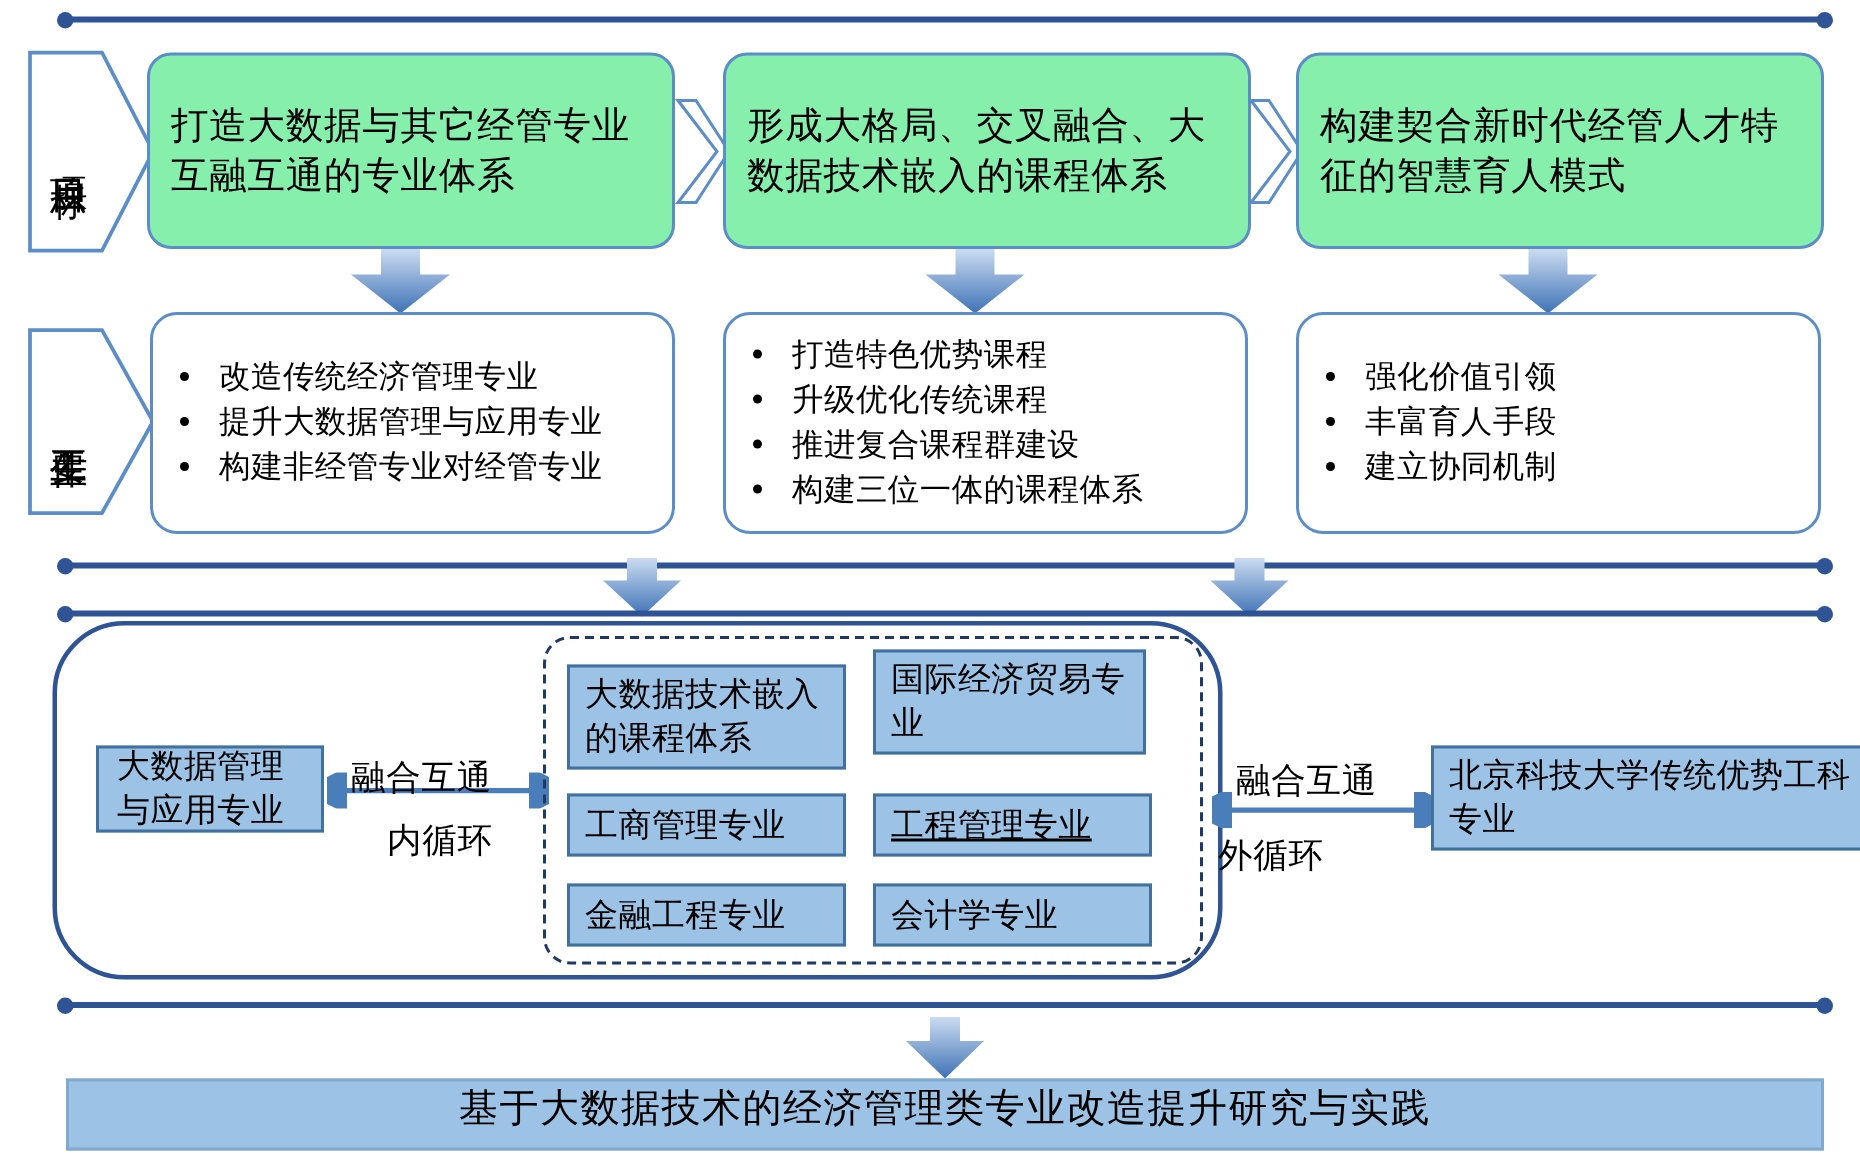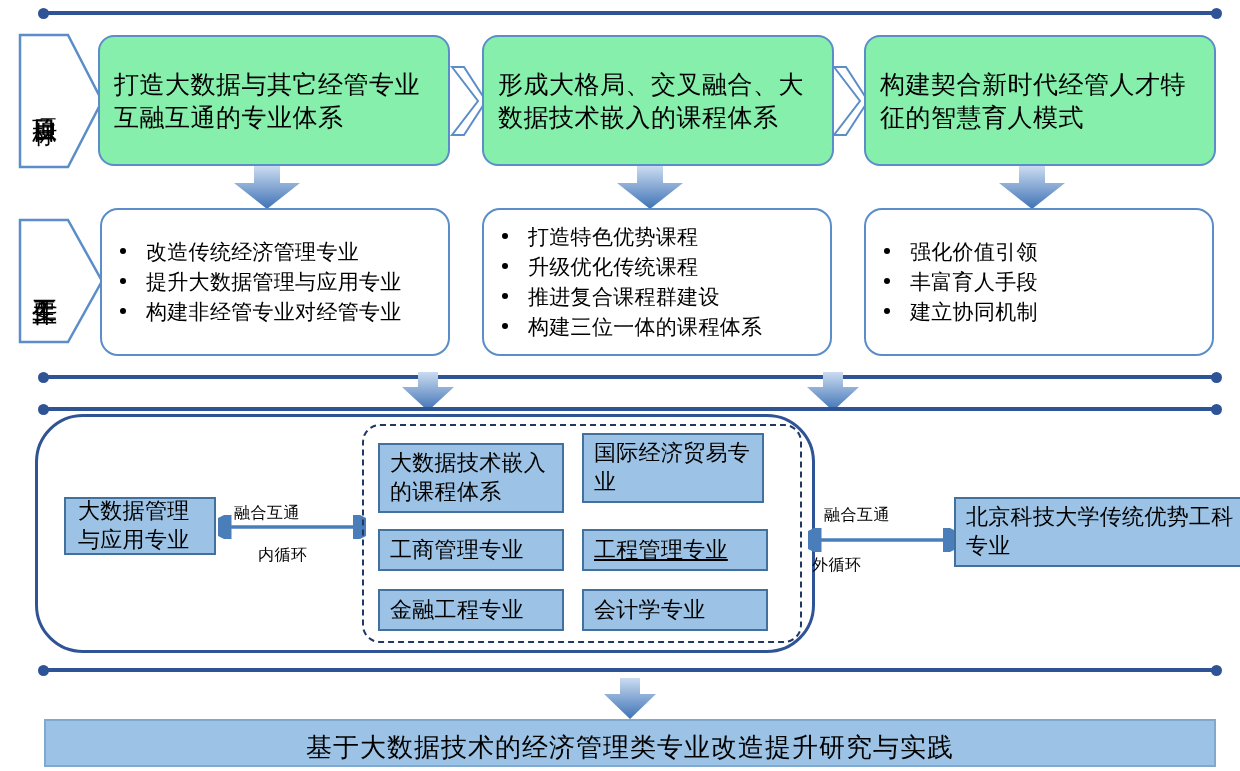--- a/index.html
+++ b/index.html
@@ -142,34 +142,34 @@
     font-size: 22px;
     line-height: 1.3;
     color: #000;
     letter-spacing: 0.3px;
   }
 
   
   .bidi { position: absolute; }
   .bidi-label {
     position: absolute;
-    font-size: 16px;
+    font-size: 23px;
     color: #000;
     white-space: nowrap;
     letter-spacing: 0.5px;
   }
 
   
   .banner {
     position: absolute;
     background: #9CC3E5;
     border: 2px solid #7FA9CF;
     box-sizing: border-box;
     display: flex;
-    align-items: flex-end;
+    align-items: flex-start;
     justify-content: center;
   }
   .banner-text {
     font-size: 26px;
     color: #000;
     letter-spacing: 1px;
   }
 </style>
 </head>
 <body>

